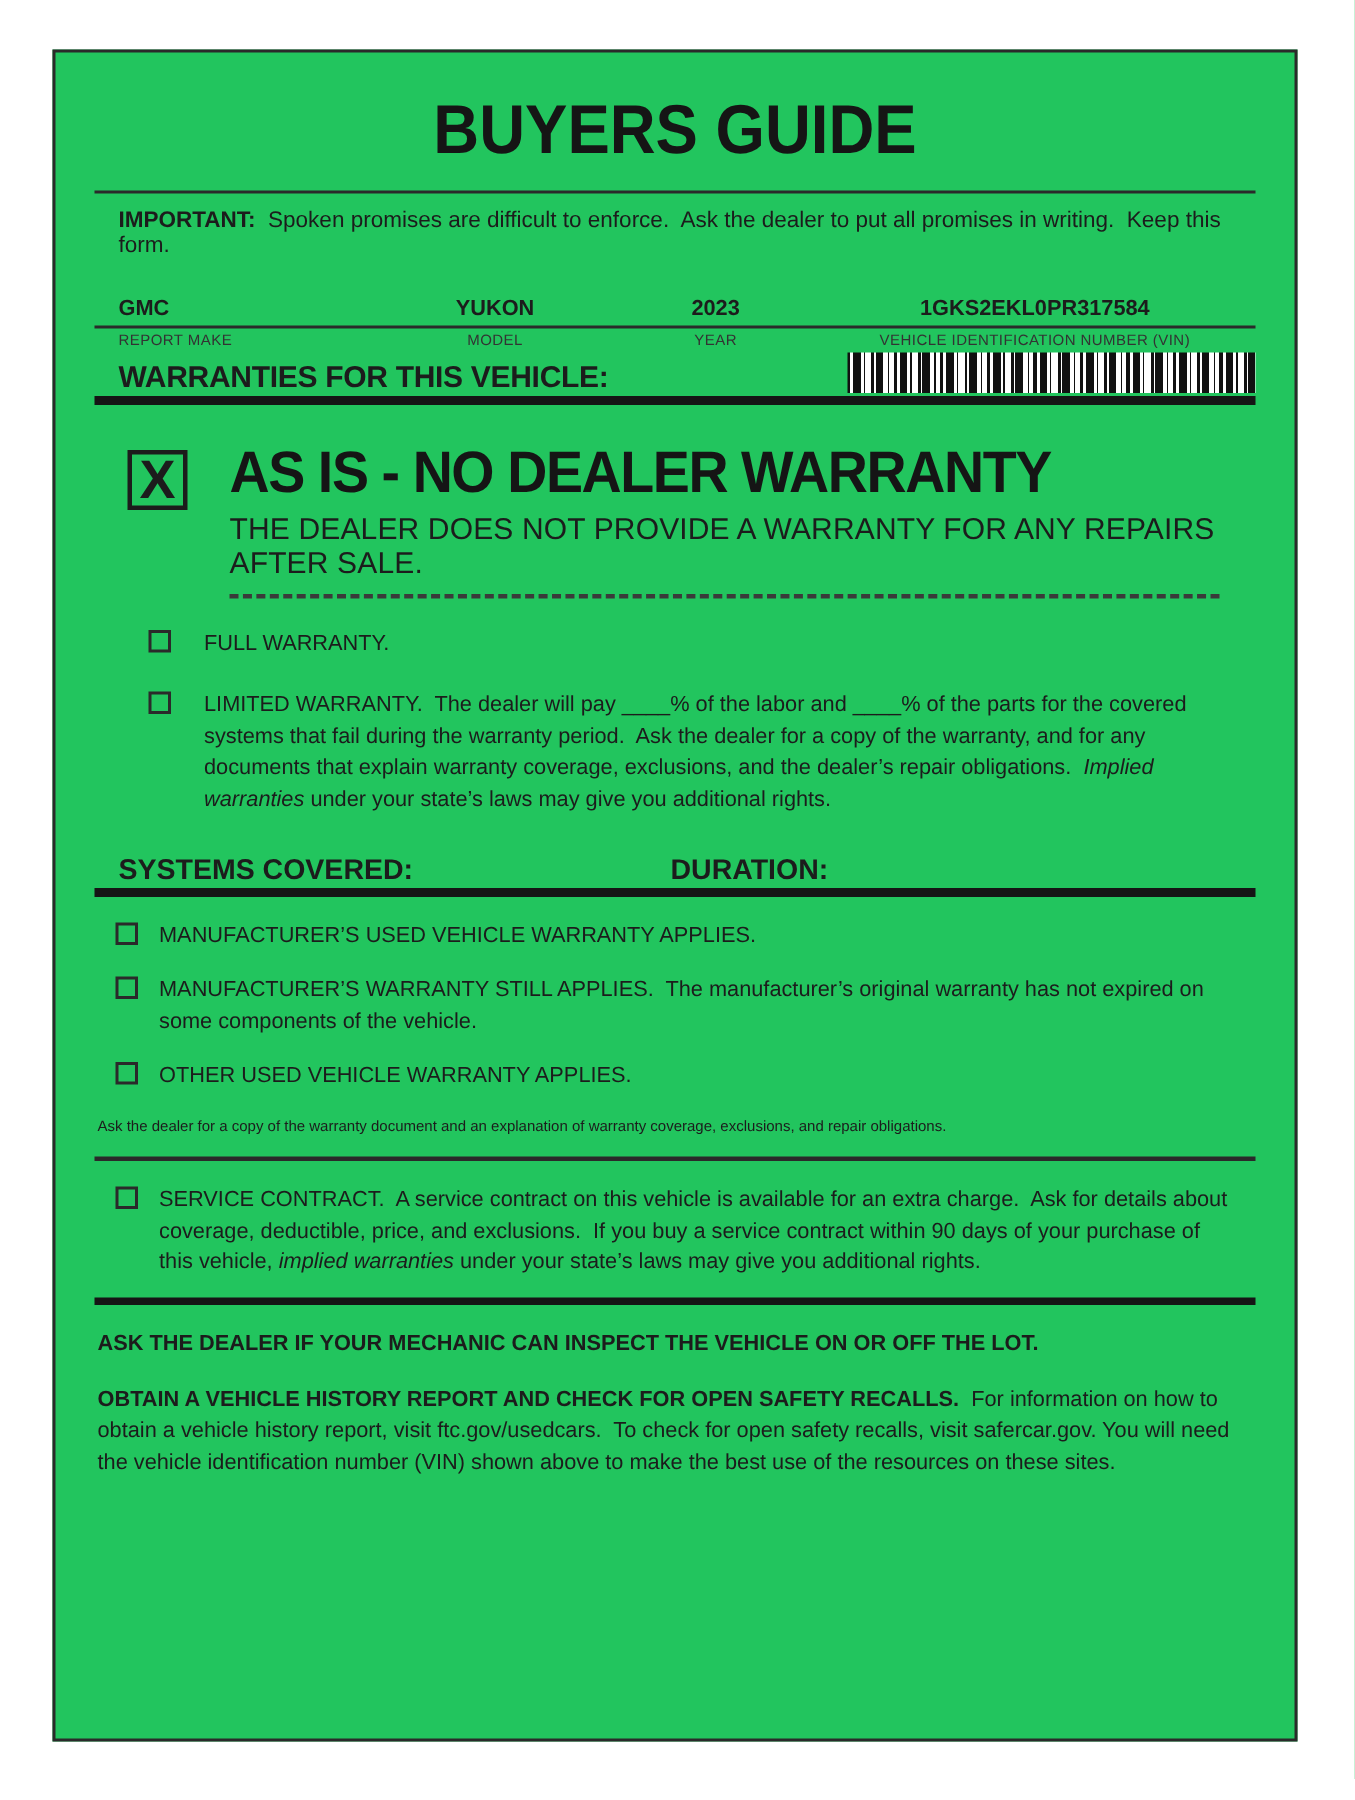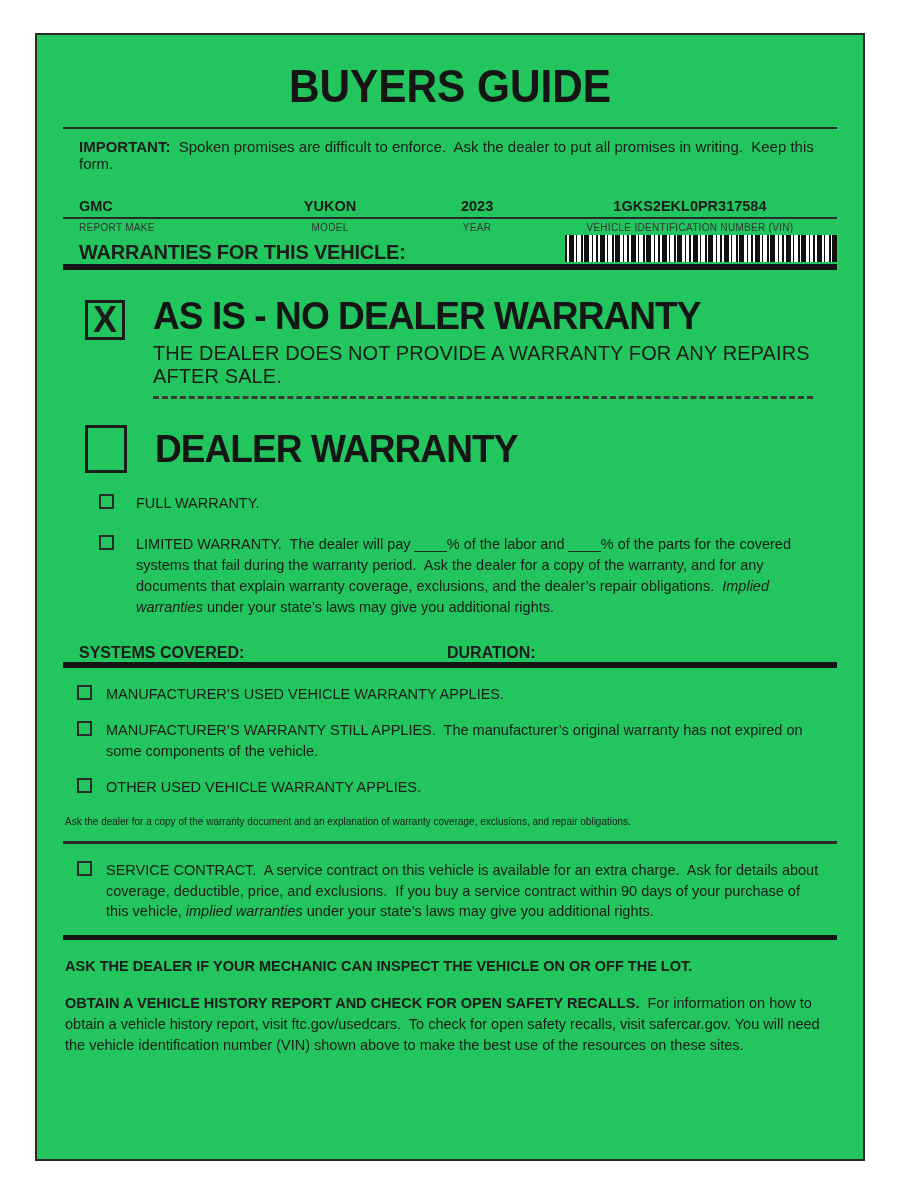--- a/index.html
+++ b/index.html
@@ -42,21 +42,21 @@
 
   .dealer-w { margin:26px 0 0 22px; align-items:center; }
   .dealer-w .bigbox { width:42px; height:48px; }
   .dealer-w .h-huge { margin-left:28px; }
 
   .sub-item { display:flex; margin:20px 0 0 36px; }
   .smallbox { width:15px; height:15px; border:2px solid #2a2a2a; flex:0 0 auto; margin-top:1px; }
   .sub-item .txt { font-size:14.5px; margin-left:22px; white-space:pre-wrap; line-height:1.45; }
   .limited .txt { width:690px; }
 
-  .sysdur { display:flex; margin-top:26px; font-size:16px; font-weight:700; }
+  .sysdur { display:flex; margin-top:26px; font-size:19px; font-weight:700; }
   .sysdur .sys { padding-left:16px; width:384px; }
 
   .section-head { font-size:20px; font-weight:700; letter-spacing:-.2px; margin-top:122px; padding-left:2px; }
   .section-head + .bar-thick { height:5px; margin-top:4px; }
 
   .nd-item { display:flex; margin:16px 0 0 14px; }
   .nd-item .txt { font-size:14.5px; margin-left:14px; white-space:pre-wrap; line-height:1.4; width:740px; }
   .note { font-size:10px; margin-top:18px; padding-left:2px; line-height:1.4; white-space:pre-wrap; }
   .rule-after-note { margin-top:12px; }
 
@@ -100,24 +100,20 @@
 
   <div class="check-row as-is">
     <div class="bigbox">X</div>
     <div class="as-is-text">
       <div class="h-huge">AS IS - NO DEALER WARRANTY</div>
       <div class="as-sub">THE DEALER DOES NOT PROVIDE A WARRANTY FOR ANY REPAIRS AFTER SALE.</div>
       <hr class="dashline">
     </div>
   </div>
 
-  <div class="check-row dealer-w">
-    <div class="bigbox"></div>
-    <div class="h-huge">DEALER WARRANTY</div>
-  </div>
 
   <div class="sub-item">
     <div class="smallbox"></div>
     <div class="txt">FULL WARRANTY.</div>
   </div>
 
   <div class="sub-item limited">
     <div class="smallbox"></div>
     <div class="txt"><span>LIMITED WARRANTY.  The dealer will pay ____% of the labor and ____% of the parts for the covered systems that fail during the warranty period.  Ask the dealer for a copy of the warranty, and for any documents that explain warranty coverage, exclusions, and the dealer’s repair obligations.  </span><i>Implied warranties</i><span> under your state’s laws may give you additional rights.</span></div>
   </div>

